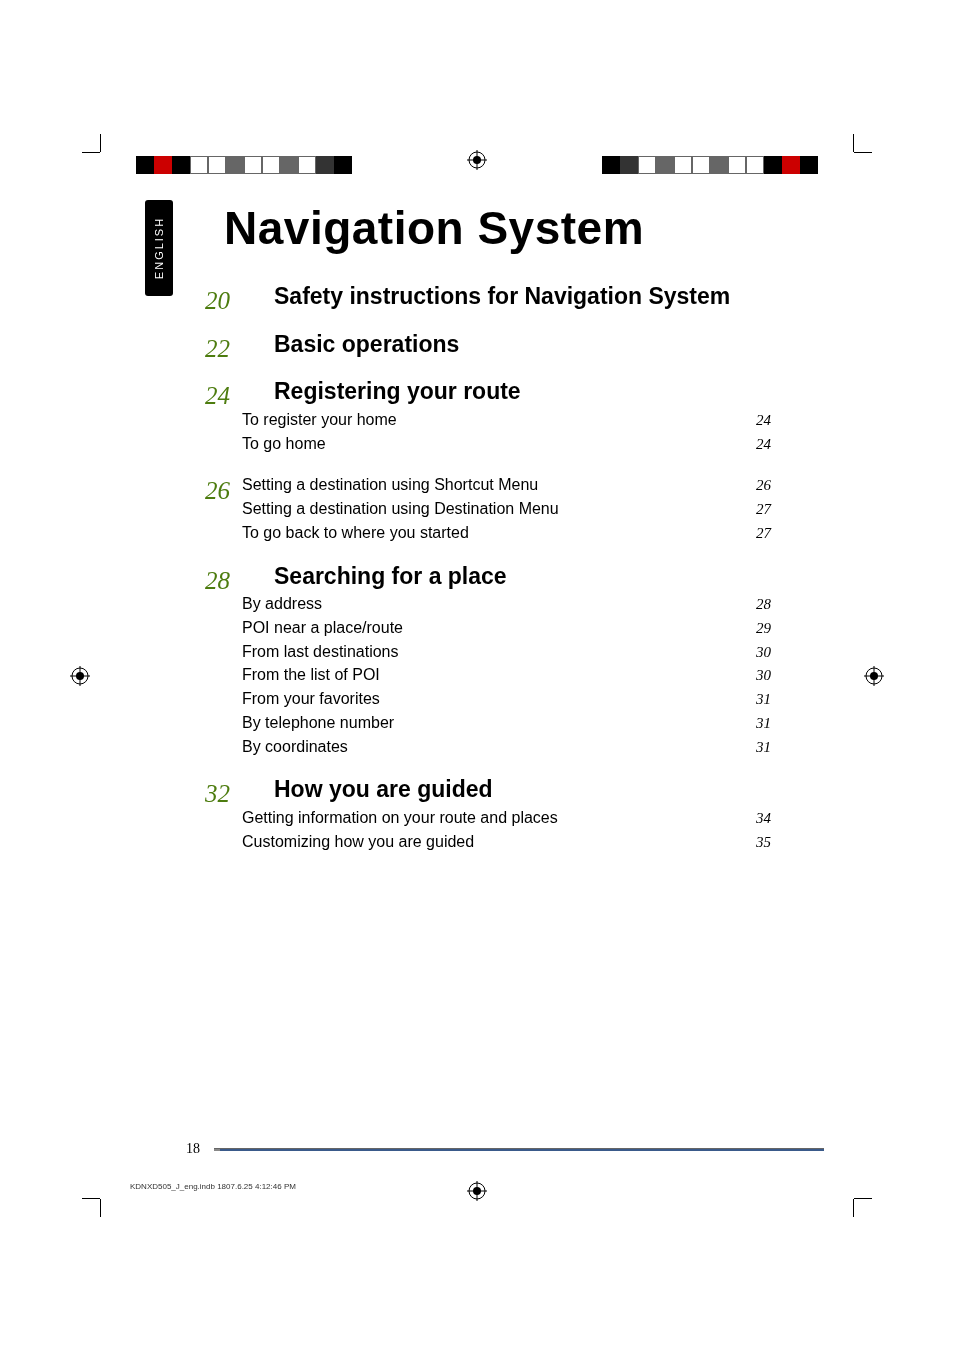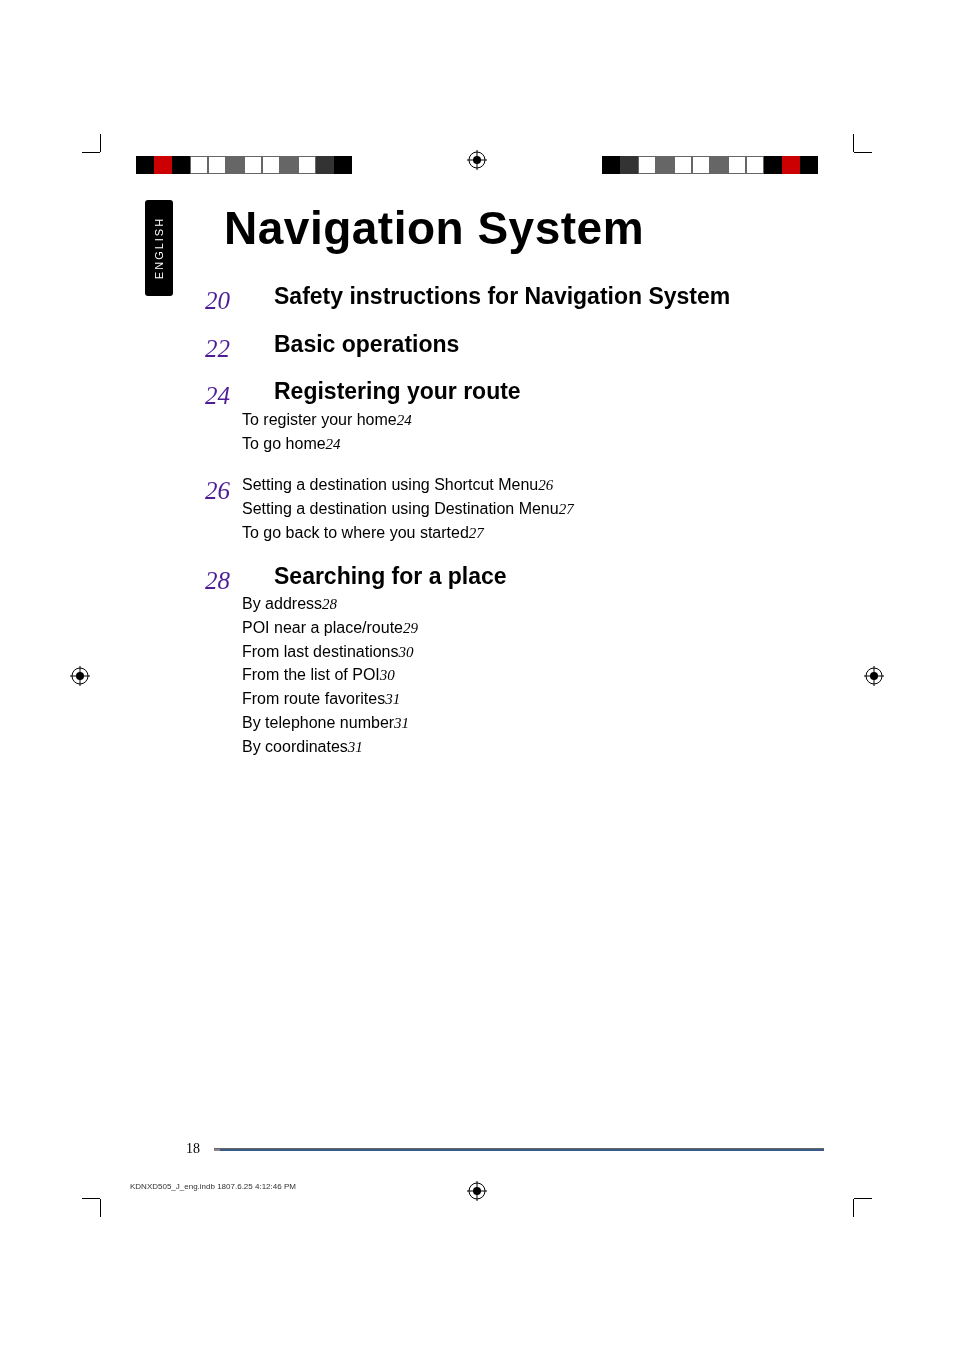--- a/index.html
+++ b/index.html
@@ -34,25 +34,25 @@
   .colorbar .blank { width: 18px; height: 18px; background: #fff; border: 0.5px solid #666; }
 
   
   .side-tab { position: absolute; left: 145px; top: 200px; width: 28px; height: 96px; background: #000; border-radius: 3px; display: flex; align-items: center; justify-content: center; }
   .side-tab span { color: #fff; font-size: 11px; letter-spacing: 2px; transform: rotate(-90deg); white-space: nowrap; font-weight: 500; }
 
   
   .content { position: absolute; left: 186px; top: 200px; width: 620px; }
   h1 { font-size: 46px; font-weight: 700; letter-spacing: 0.5px; margin: 1px 0 28px 38px; }
   .toc-item { display: flex; align-items: flex-start; margin-bottom: 4px; }
-  .toc-no { width: 56px; text-align: right; font-size: 25px; font-style: italic; font-family: Georgia, "Times New Roman", serif; color: #4c1d95; padding-right: 12px; padding-top: 4px; }
+  .toc-no { width: 56px; text-align: right; font-size: 25px; font-style: italic; font-family: Georgia, "Times New Roman", serif; color: #4d7c0f; padding-right: 12px; padding-top: 4px; }
   .toc-body { flex: 1; }
   .toc-title { font-size: 23px; font-weight: 700; line-height: 1.2; margin-bottom: 2px; margin-left: 32px; }
   .sub-list { margin-left: 0; margin-bottom: 14px; }
-  .sub-row { display: flex; justify-content: flex-start; align-items: baseline; line-height: 1.45; }
+  .sub-row { display: flex; justify-content: space-between; align-items: baseline; line-height: 1.45; }
   .sub-label { font-size: 16px; font-family: "Helvetica Neue Condensed", "Arial Narrow", Arial, sans-serif; font-stretch: condensed; }
   .sub-page { width: 50px; text-align: left; font-size: 15px; font-style: italic; font-family: Georgia, "Times New Roman", serif; }
 
   
   .page-no { position: absolute; left: 186px; bottom: 194px; font-size: 14px; font-family: Georgia, "Times New Roman", serif; }
   .footer-rule { position: absolute; left: 214px; bottom: 200px; right: 130px; height: 3px; background: linear-gradient(to right, #888 0, #888 6px, #3a5a8a 6px, #3a5a8a 100%); }
   .footer-rule::before { content:""; position:absolute; left:0; right:0; top:0; height:1px; background:#666; }
 
   .print-meta { position: absolute; bottom: 160px; left: 130px; right: 130px; display: flex; font-size: 8px; color: #333; }
 </style>
@@ -203,30 +203,46 @@
               </div>
               <div class="sub-row">
                 <div class="sub-label">From last destinations</div>
                 <div class="sub-page">30</div>
               </div>
               <div class="sub-row">
                 <div class="sub-label">From the list of POI</div>
                 <div class="sub-page">30</div>
               </div>
               <div class="sub-row">
-                <div class="sub-label">From route favorites</div>
+                <div class="sub-label">From your favorites</div>
                 <div class="sub-page">31</div>
               </div>
               <div class="sub-row">
                 <div class="sub-label">By telephone number</div>
                 <div class="sub-page">31</div>
               </div>
               <div class="sub-row">
                 <div class="sub-label">By coordinates</div>
                 <div class="sub-page">31</div>
+              </div>
+            </div>
+          </div>
+        </div>
+        <div class="toc-item">
+          <div class="toc-no">32</div>
+          <div class="toc-body">
+            <div class="toc-title">How you are guided</div>
+            <div class="sub-list">
+              <div class="sub-row">
+                <div class="sub-label">Getting information on your route and places</div>
+                <div class="sub-page">34</div>
+              </div>
+              <div class="sub-row">
+                <div class="sub-label">Customizing how you are guided</div>
+                <div class="sub-page">35</div>
               </div>
             </div>
           </div>
         </div>
       </div>
   </div>
 
   <div class="footer-rule"></div>
   <div class="page-no">18</div>
 

